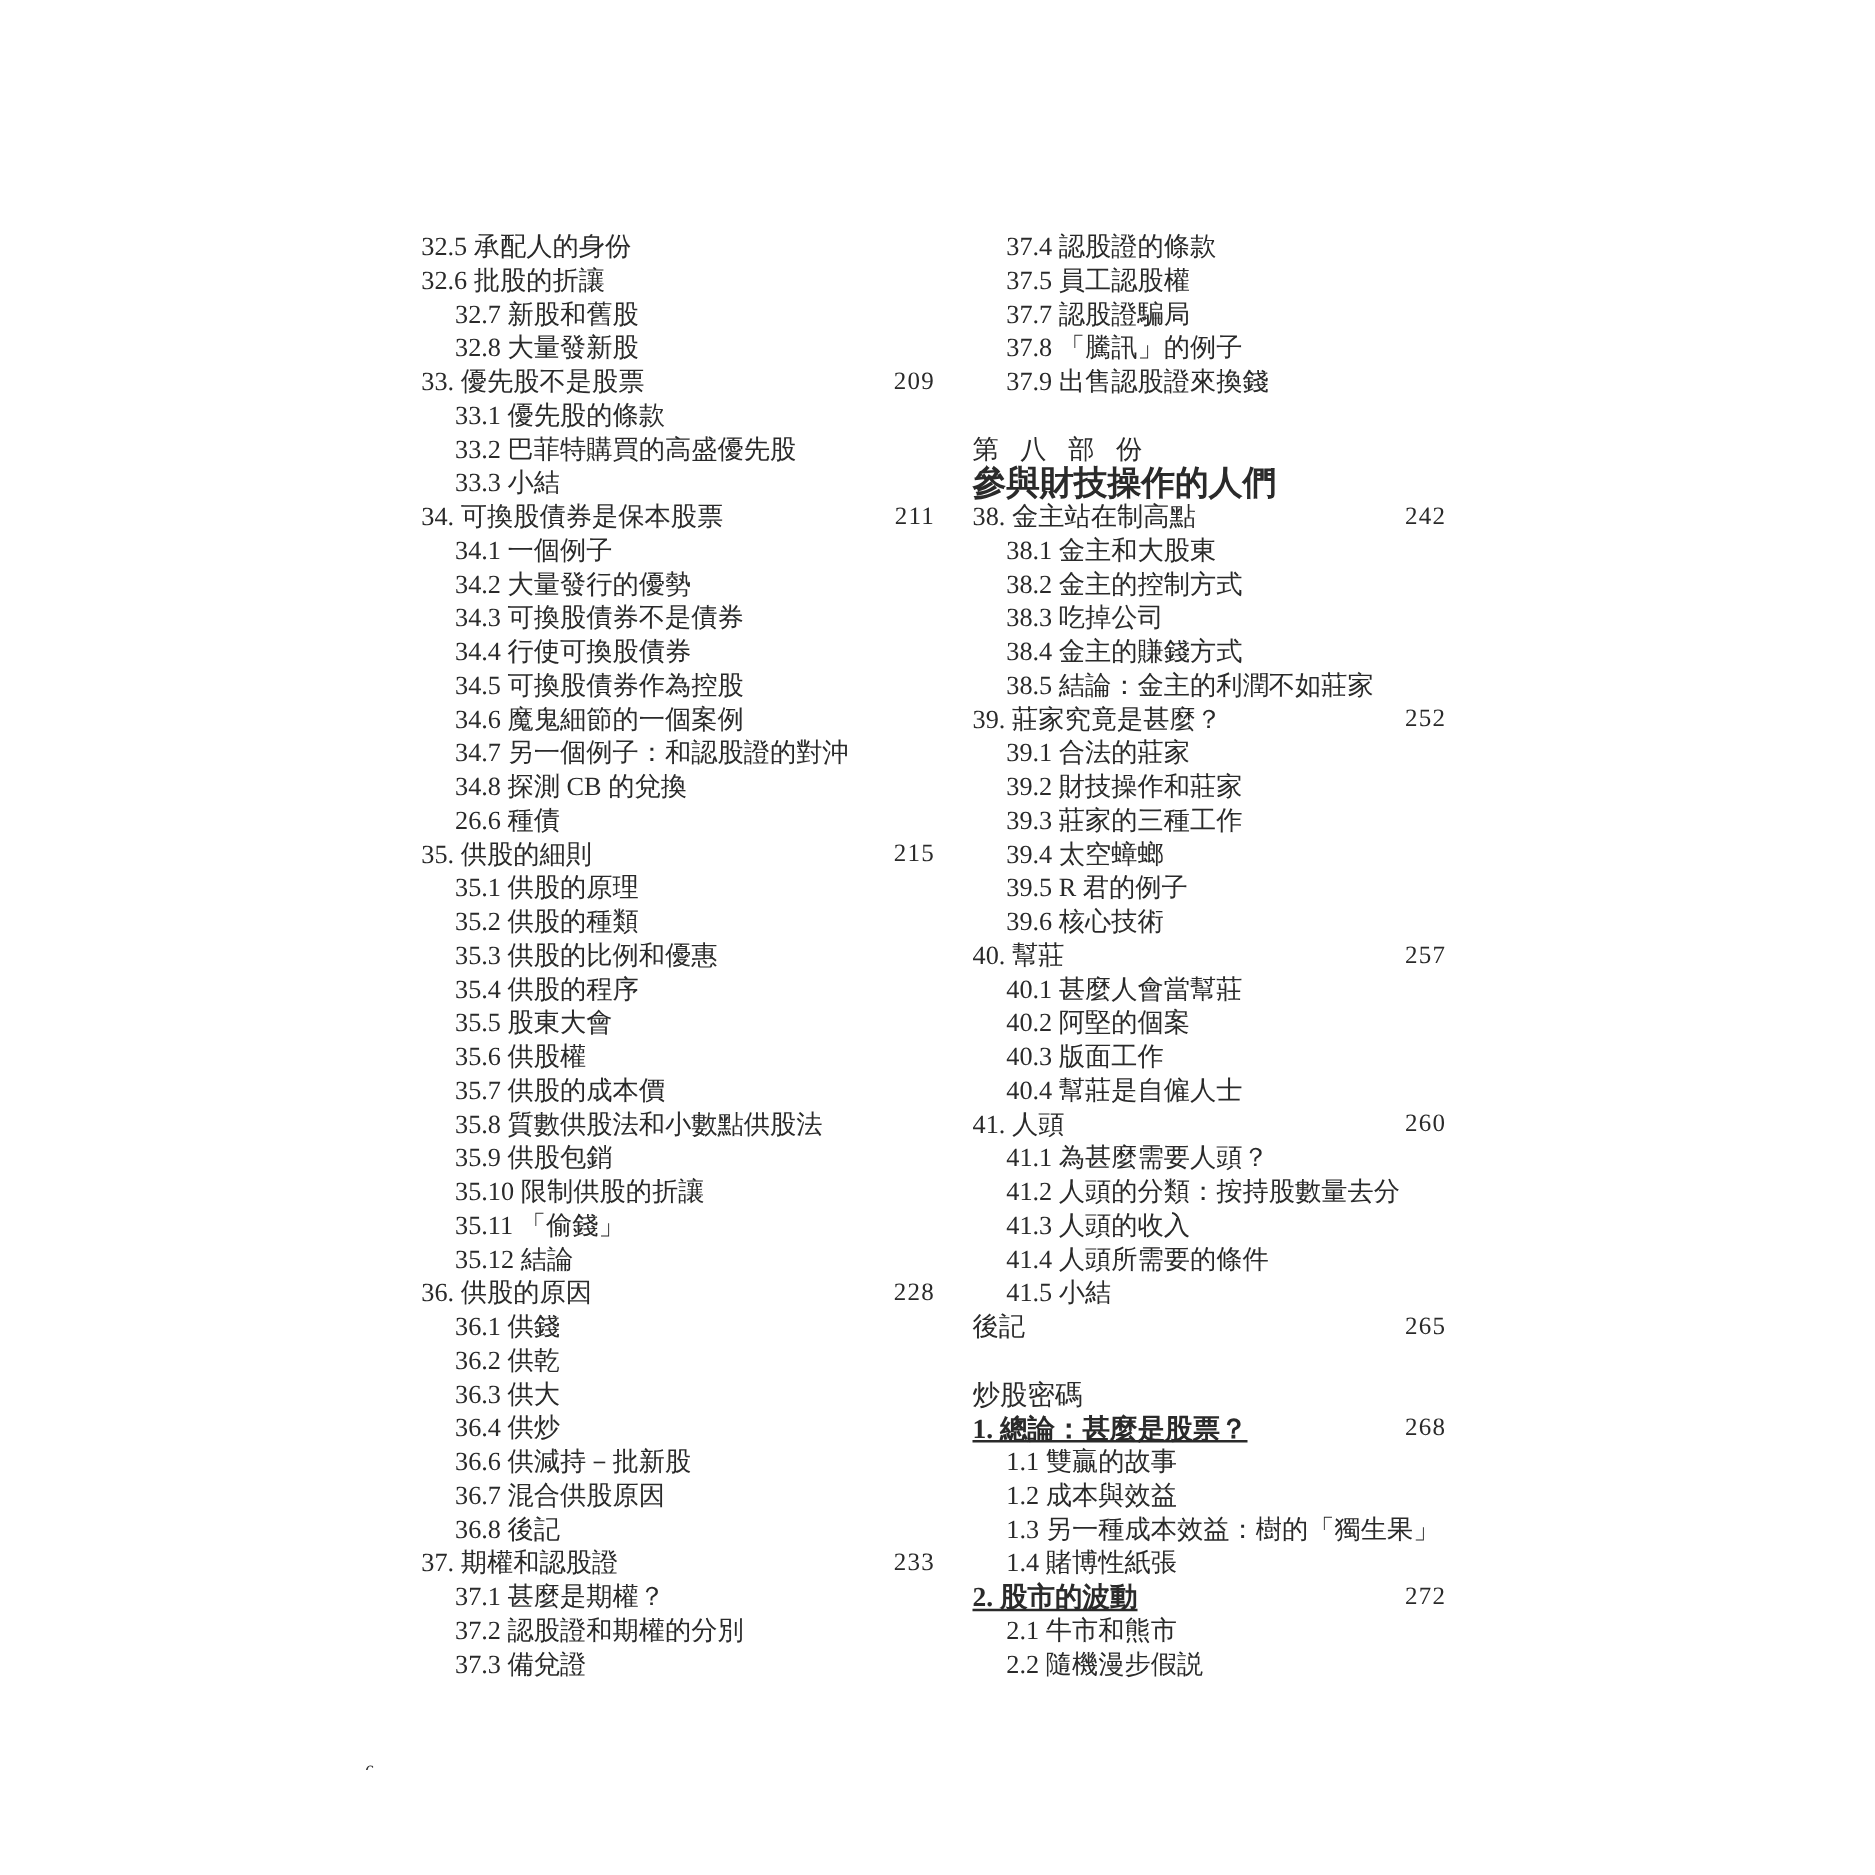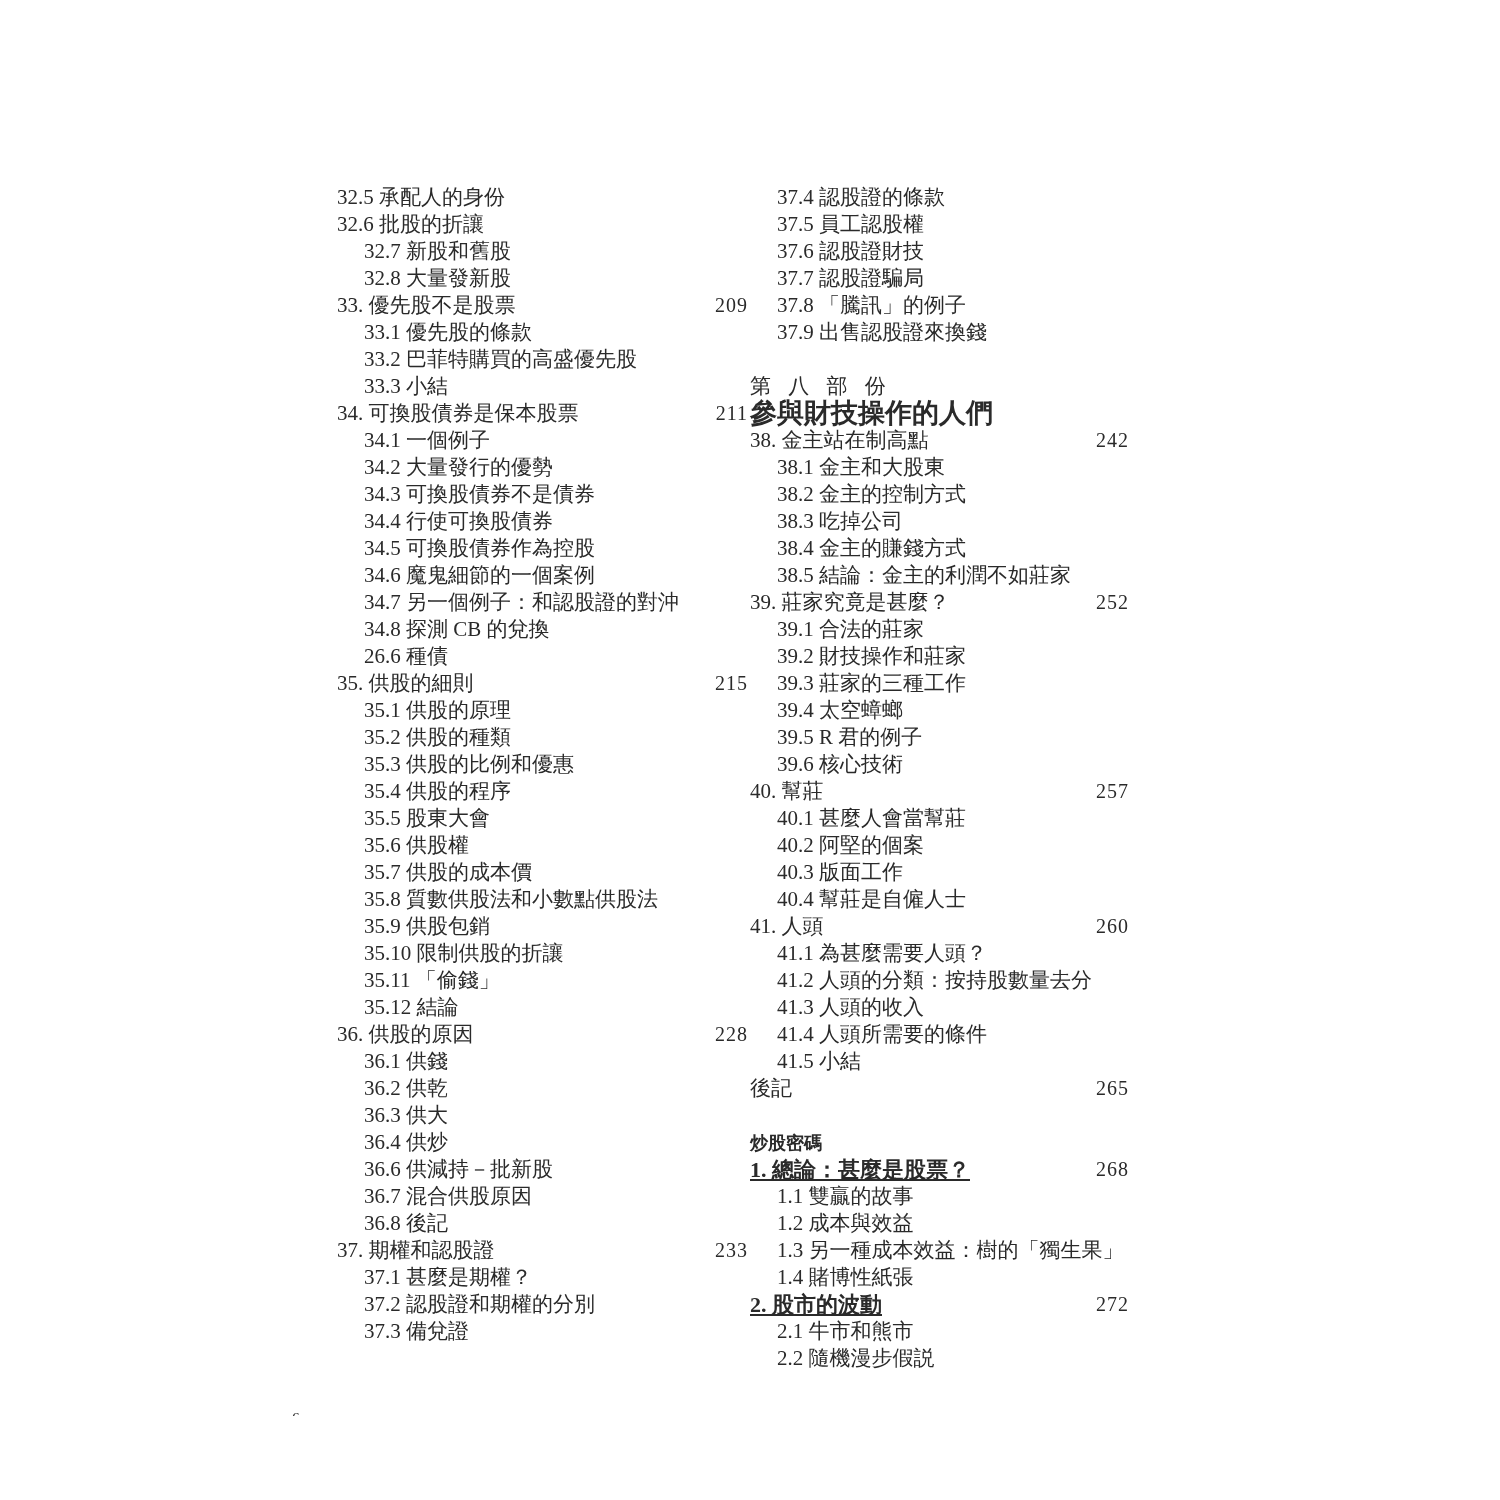--- a/index.html
+++ b/index.html
@@ -14,21 +14,21 @@
     background: #ffffff;
     overflow: hidden;
     font-family: "Liberation Serif", "DejaVu Serif", serif;
     color: #2a2a2a;
   }
   .col {
     position: absolute;
     top: 184px;
   }
   .col-left  { left: 337px; width: 411px; }
-  .col-right { left: 750px; width: 379px; }
+  .col-right { left: 778px; width: 379px; }
   .row {
     position: relative;
     height: 27px;
     line-height: 27px;
     font-size: 21px;
     white-space: nowrap;
   }
   .row .txt { display: inline-block; }
   .row .txt.ind { padding-left: 27px; }
   .row .pg {
@@ -40,22 +40,22 @@
     letter-spacing: 1px;
   }
   .row.label .txt {
     letter-spacing: 6px;
   }
   .row.bold .txt {
     font-weight: bold;
     font-size: 27px;
   }
   .row.booktitle .txt {
-    font-weight: bold;
-    font-size: 18px;
+    font-weight: normal;
+    font-size: 22px;
   }
   .row.boldentry .txt {
     font-weight: bold;
     font-size: 22px;
     text-decoration: underline;
   }
   .footer-pagenum {
     position: absolute;
     left: 292px;
     top: 1410px;
@@ -108,21 +108,20 @@
       <div class="row"><span class="txt ind">36.7 混合供股原因</span></div>
       <div class="row"><span class="txt ind">36.8 後記</span></div>
       <div class="row"><span class="txt">37. 期權和認股證</span><span class="pg">233</span></div>
       <div class="row"><span class="txt ind">37.1 甚麼是期權？</span></div>
       <div class="row"><span class="txt ind">37.2 認股證和期權的分別</span></div>
       <div class="row"><span class="txt ind">37.3 備兌證</span></div>
     </div>
   <div class="col col-right">
       <div class="row"><span class="txt ind">37.4 認股證的條款</span></div>
       <div class="row"><span class="txt ind">37.5 員工認股權</span></div>
-      <div class="row"><span class="txt ind">37.6 認股證財技</span></div>
       <div class="row"><span class="txt ind">37.7 認股證騙局</span></div>
       <div class="row"><span class="txt ind">37.8 「騰訊」的例子</span></div>
       <div class="row"><span class="txt ind">37.9 出售認股證來換錢</span></div>
       <div class="row"></div>
       <div class="row label"><span class="txt">第 八 部 份</span></div>
       <div class="row bold"><span class="txt">參與財技操作的人們</span></div>
       <div class="row"><span class="txt">38. 金主站在制高點</span><span class="pg">242</span></div>
       <div class="row"><span class="txt ind">38.1 金主和大股東</span></div>
       <div class="row"><span class="txt ind">38.2 金主的控制方式</span></div>
       <div class="row"><span class="txt ind">38.3 吃掉公司</span></div>

